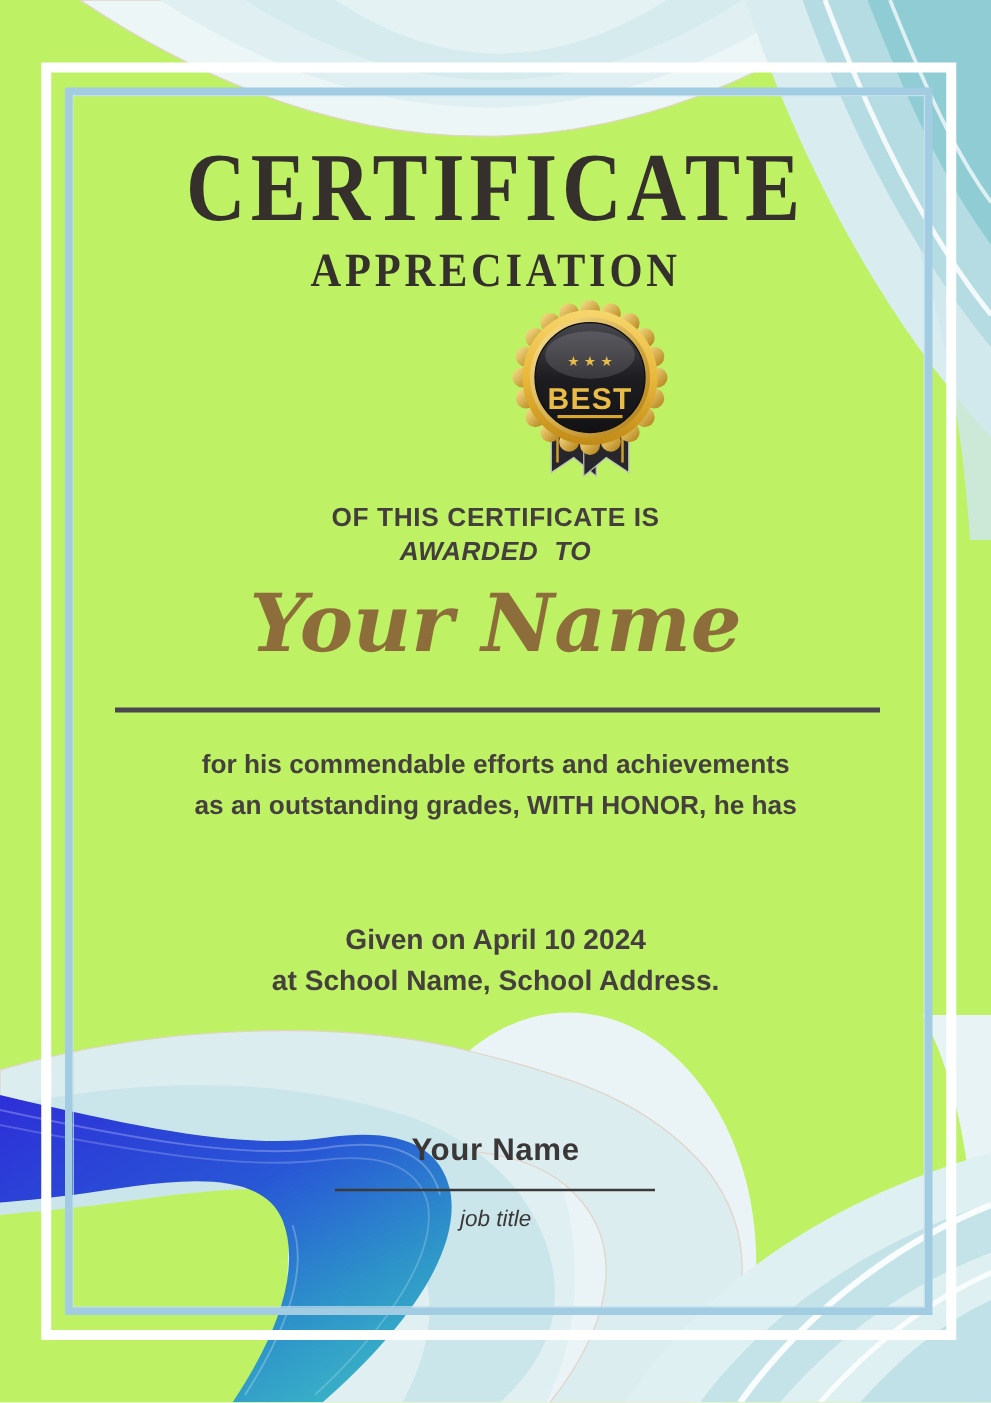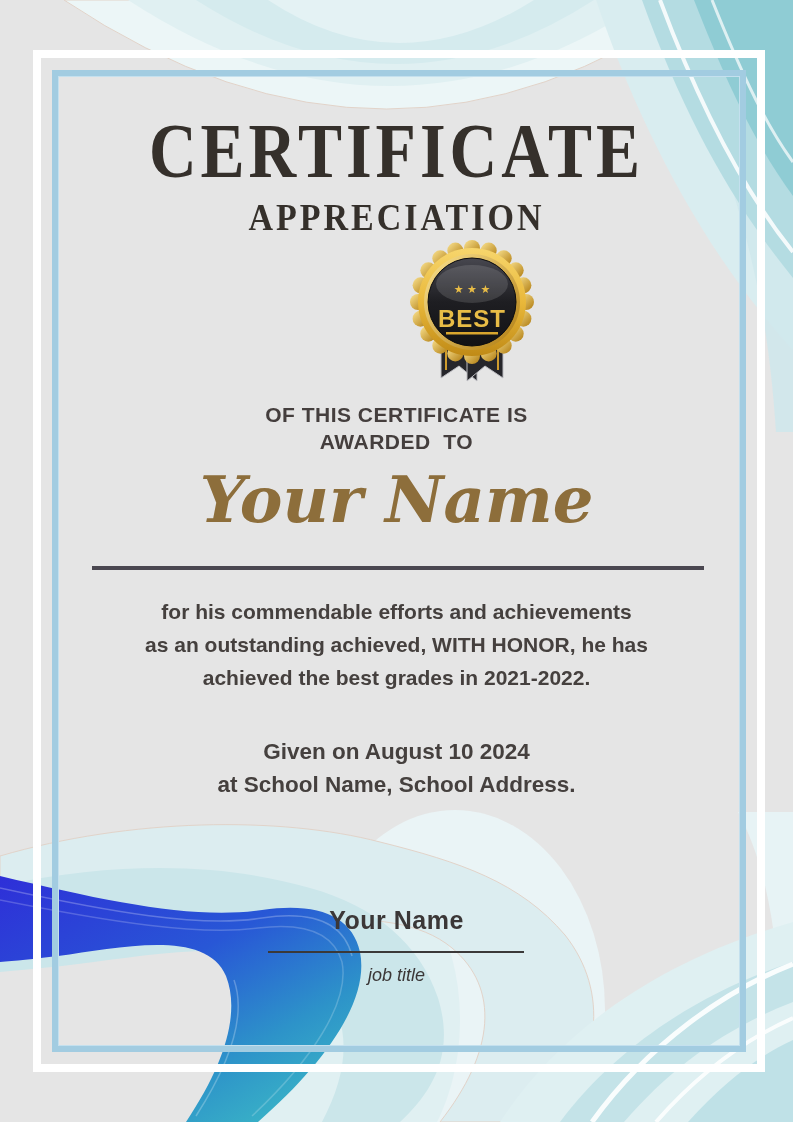--- a/index.html
+++ b/index.html
@@ -1,17 +1,17 @@
 <!DOCTYPE html>
 <html><head>
 <meta charset="utf-8">
 <style>
   html,body{margin:0;padding:0;background:#ffffff;}
   .page{
-    position:relative;width:793px;height:1122px;background:#e5e5e5;
+    position:relative;width:793px;height:1122px;background:#bef264;
     overflow:hidden;font-family:"Liberation Sans",sans-serif;
   }
   .decor{position:absolute;left:0;top:0;z-index:0;}
   .frame-white{
     position:absolute;left:33px;top:50px;width:732px;height:1022px;
     border:8px solid #ffffff;box-sizing:border-box;z-index:1;
   }
   .frame-blue{
     position:absolute;left:52px;top:70px;width:694px;height:982px;
     border:6px solid #a2cce1;box-sizing:border-box;z-index:2;
@@ -24,21 +24,21 @@
     font-size:66px;letter-spacing:4px;color:#35302b;
     transform:scaleY(1.18);transform-origin:50% 0;
   }
   .subtitle{
     top:196px;font-family:"Liberation Serif",serif;font-weight:700;
     font-size:34px;letter-spacing:3px;color:#35302b;
     transform:scaleY(1.12);transform-origin:50% 0;
   }
   .badge{top:240px;left:50%!important;width:150px!important;margin-left:-75px;height:150px;}
   .awarded{top:401px;font-weight:700;font-size:21px;line-height:27px;letter-spacing:0.5px;color:#443e3d;}
-  .pre{white-space:pre;}
+  .pre{white-space:pre;font-style:italic;}
   .name{
     top:462px;font-family:"DejaVu Serif",serif;font-style:italic;font-weight:700;
     font-size:64px;color:#8d6e3b;
   }
   .divider{top:566px;left:92px!important;width:612px!important;height:4px;background:#4a4750;}
   .body-text{top:595px;font-weight:700;font-size:21px;line-height:33px;color:#45403e;}
   .given{top:735px;font-weight:700;font-size:22.5px;line-height:33px;color:#45403e;}
   .sig-name{top:906px;font-weight:700;font-size:25px;letter-spacing:0.5px;color:#3b3737;}
   .sig-line{top:951px;left:268px!important;width:256px!important;height:2px;background:#3b3939;}
   .sig-title{top:965px;font-style:italic;font-size:18px;color:#3b3737;}
@@ -159,26 +159,25 @@
     <div class="awarded">
       <div>OF THIS CERTIFICATE IS</div>
       <div class="pre">AWARDED  TO</div>
     </div>
 
     <div class="name">Your Name</div>
     <div class="divider"></div>
 
     <div class="body-text">
       <div>for his commendable efforts and achievements</div>
-      <div>as an outstanding achieved, WITH HONOR, he has</div>
-      <div>achieved the best grades in 2021-2022.</div>
+      <div>as an outstanding grades, WITH HONOR, he has</div>
     </div>
 
     <div class="given">
-      <div>Given on August 10 2024</div>
+      <div>Given on April 10 2024</div>
       <div>at School Name, School Address.</div>
     </div>
 
     <div class="sig-name">Your Name</div>
     <div class="sig-line"></div>
     <div class="sig-title">job title</div>
 
   </div>
 </div>
 

